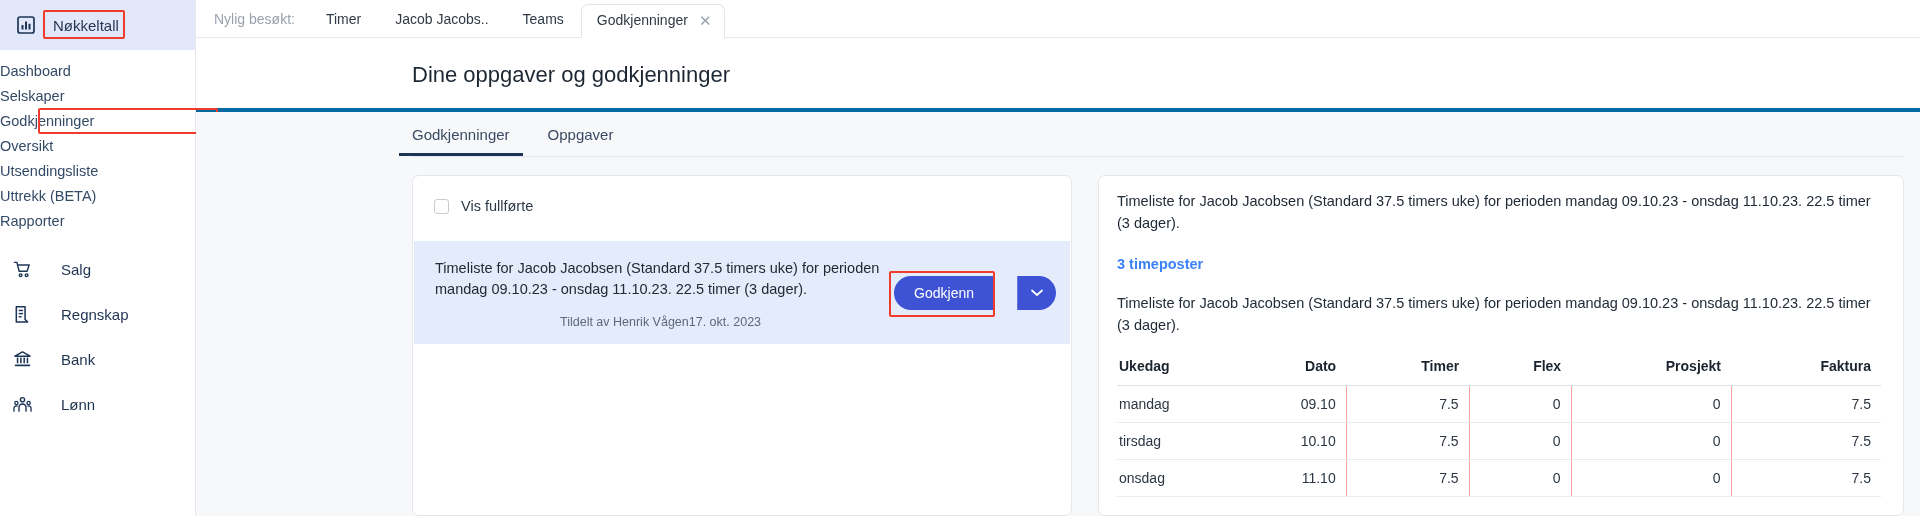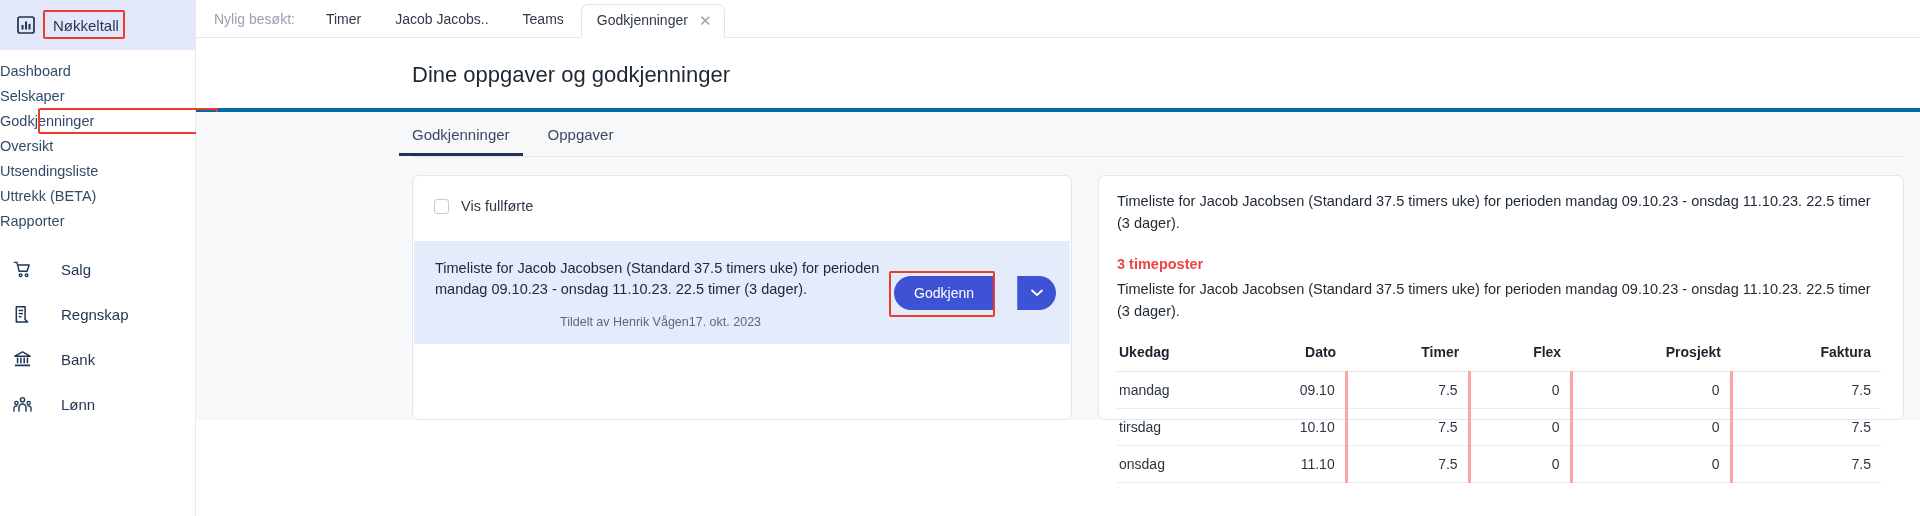--- a/index.html
+++ b/index.html
@@ -61,21 +61,21 @@
     gap: 12px;
   }
   .nav-item .nav-label {
     margin-left: 17px;
     font-size: 15px;
     color: #1f3350;
   }
 
   
   .main {
-    flex: 1; height: 420px;
+    flex: 1; height: 516px;
     display: flex; flex-direction: column;
     background: #f7f8fa;
     min-width: 0;
   }
 
   
   .tabstrip {
     height: 38px;
     background: #ffffff;
     display: flex; align-items: flex-end;
@@ -214,40 +214,40 @@
     display: flex; align-items: center;
   }
   .hl-godkjenn {
     position: absolute; left: -5px; top: -5px;
     width: 106px; height: 46px;
   }
 
   
   .detail-line { font-size: 14.5px; color: #222c38; line-height: 1.52; }
   .detail-head {
-    font-size: 14.5px; color: #ef4444; font-weight: bold;
-    margin: 22px 0 6px 0;
+    font-size: 14.5px; color: #3b82f6; font-weight: bold;
+    margin: 22px 0 20px 0;
   }
   .detail-line2 { margin-bottom: 22px; }
   table.posts { width: 100%; border-collapse: collapse; }
   table.posts th {
     font-size: 14px; color: #1b242e; font-weight: bold;
     padding: 0 10px 11px 10px;
     text-align: right;
     border-bottom: 1px solid #dfe3e8;
     white-space: nowrap;
     margin-left: 45px;
   }
   table.posts th.left { text-align: left; padding-left: 2px; }
   table.posts td {
     font-size: 14px; color: #2c3642;
     padding: 10px 10px;
     text-align: right;
     border-bottom: 1px solid #e8ebef;
-    border-right: 3px solid #fca5a5;
+    border-right: 1px solid #fca5a5;
     white-space: nowrap;
   }
   table.posts td.left {
     text-align: left; padding-left: 2px; border-right: none;
   }
   table.posts td:last-child { border-right: none; }
   table.posts th.w-ukedag, table.posts td.w-ukedag { width: 16%; }
   table.posts th.w-dato,   table.posts td.w-dato   { width: 14%; }
 </style>
 </head>

